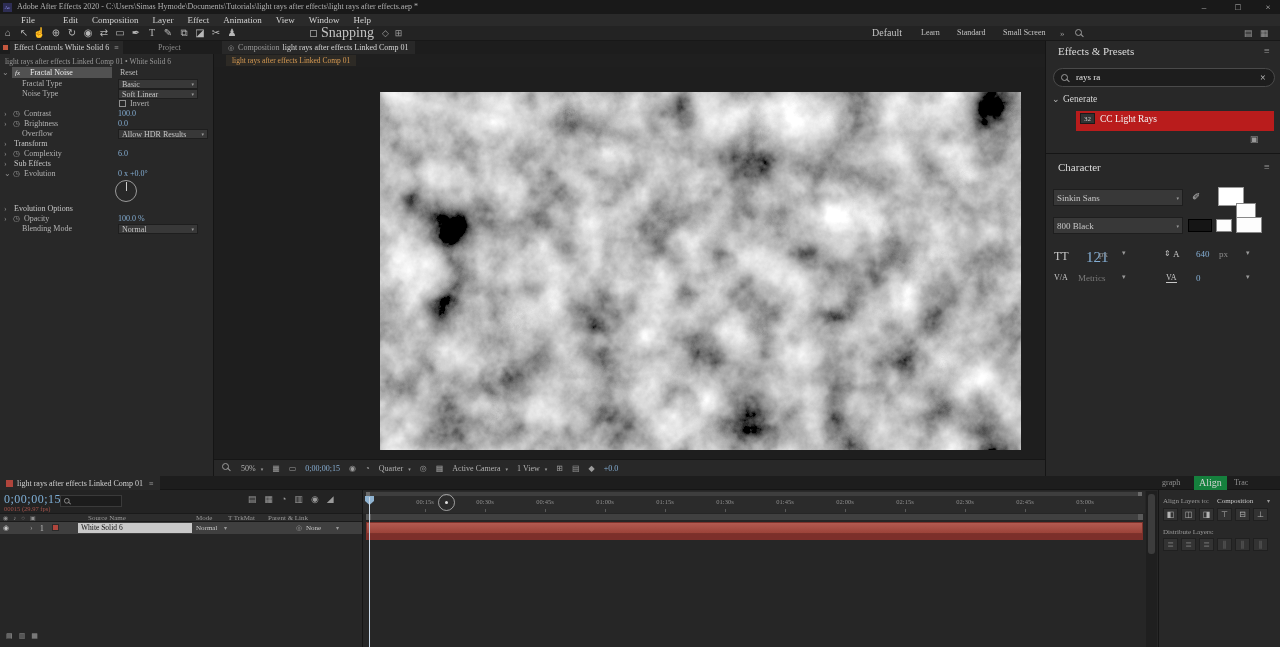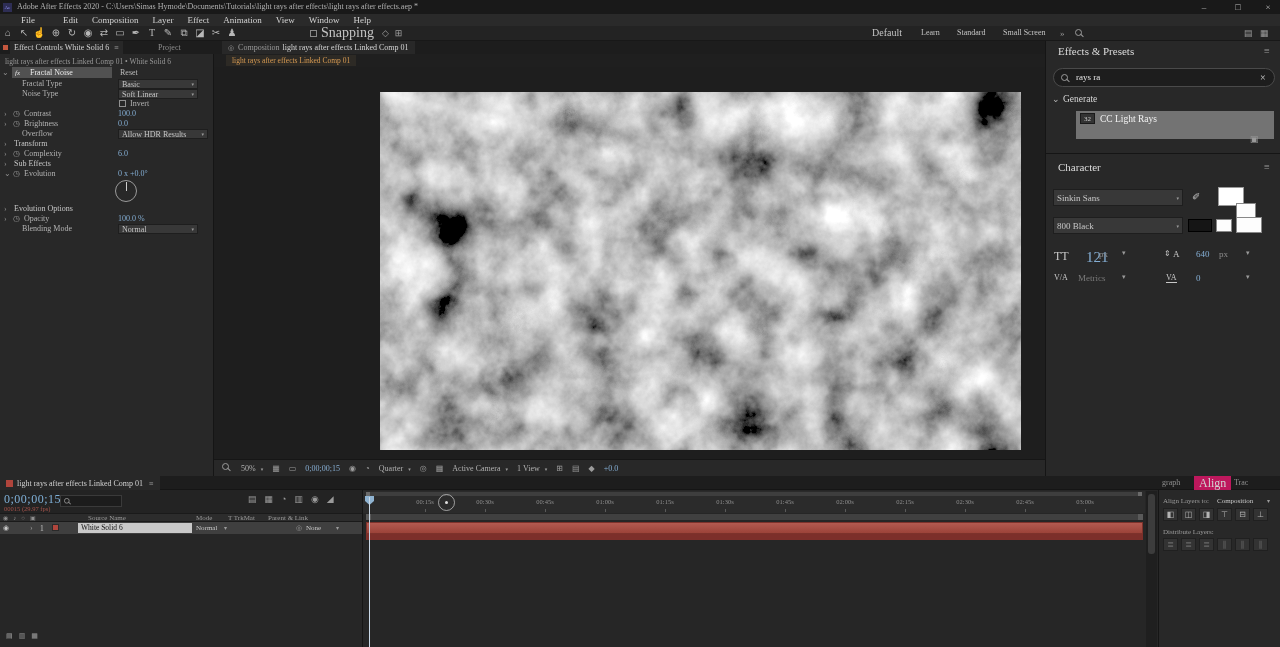--- a/index.html
+++ b/index.html
@@ -221,21 +221,21 @@
     <div class="a" style="left:0;top:0;width:235px;height:113px;border-bottom:1px solid #151515">
       <span class="a" style="left:12px;top:4px;font-size:11px;color:#dcdcdc">Effects &amp; Presets</span>
       <span class="a" style="left:218px;top:4px;font-size:10px;color:#9a9a9a">≡</span>
       <div class="a" style="left:7px;top:27px;width:222px;height:19px;background:#1d1d1d;border:1px solid #4a4a4a;border-radius:10px">
         <span class="mag" style="left:7px;top:5px"></span>
         <span class="a" style="left:22px;top:0;font-size:9px;line-height:17px;color:#e6e6e6">rays ra</span>
         <span class="a" style="left:206px;top:0;font-size:10px;line-height:17px;color:#cfcfcf">×</span>
       </div>
       <span class="a" style="left:6px;top:53px;font-size:9px;color:#b9b9b9">⌄</span>
       <span class="a" style="left:17px;top:53px;font-size:9.5px;color:#d6d6d6">Generate</span>
-      <div class="a" style="left:30px;top:70px;width:198px;height:28px;background:#737373">
+      <div class="a" style="left:30px;top:70px;width:198px;height:20px;background:#b91c1c">
         <span class="a" style="left:4px;top:2px;width:15px;height:11px;background:#333;border:1px solid #1a1a1a;color:#cfcfcf;font-size:7px;line-height:10px;text-align:center">32</span>
         <span class="a" style="left:24px;top:0;font-size:9.5px;line-height:16px;color:#f2f2f2">CC Light Rays</span>
       </div>
       <span class="a" style="left:204px;top:93px;font-size:9px;color:#9a9a9a">▣</span>
     </div>
 
     <div class="a" style="left:0;top:113px;width:235px;height:322px">
       <span class="a" style="left:12px;top:7px;font-size:11px;color:#dcdcdc">Character</span>
       <span class="a" style="left:218px;top:7px;font-size:10px;color:#9a9a9a">≡</span>
       <div class="dd" style="left:7px;top:35px;width:130px;height:17px;font-size:9px">
@@ -273,21 +273,21 @@
   </div>
 
   <div class="a" style="left:0;top:476px;width:1280px;height:171px;background:#262626">
     <div class="a" style="left:0;top:0;width:1280px;height:14px;background:#1d1d1d;border-bottom:1px solid #151515"></div>
     <div class="fr" style="left:0;top:0;height:14px;background:#282828;padding:0 6px">
       <span style="width:7px;height:7px;background:#b0453c;margin-right:4px"></span>
       <span style="font-size:8px;color:#d2d2d2">light rays after effects Linked Comp 01</span>
       <span style="font-size:8px;color:#9a9a9a;margin-left:6px">≡</span>
     </div>
     <span class="a" style="left:1162px;top:0;font-size:8px;line-height:14px;color:#8f8f8f">graph</span>
-    <span class="a" style="left:1194px;top:0;font-size:12px;line-height:14px;background:#be185d;padding:0 5px;color:#d2d2d2">Align</span>
+    <span class="a" style="left:1194px;top:0;font-size:10px;line-height:14px;background:#15803d;padding:0 5px;color:#d2d2d2">Align</span>
     <span class="a" style="left:1234px;top:0;font-size:8px;line-height:14px;color:#8f8f8f">Trac</span>
 
     <div class="a" style="left:0;top:14px;width:362px;height:23px;background:#232323"></div>
     <span class="a" style="left:4px;top:16px;font-size:12px;color:#7fb0d8;letter-spacing:0.5px">0;00;00;15</span>
     <span class="a" style="left:4px;top:29px;font-size:6.5px;color:#a4524a">00015 (29.97 fps)</span>
     <div class="a" style="left:60px;top:19px;width:62px;height:12px;background:#1c1c1c;border:1px solid #3a3a3a">
       <span class="mag" style="left:2px;top:1px;transform:scale(0.8)"></span>
     </div>
     <div class="fr" style="left:248px;top:16px;height:14px;gap:8px;font-size:9px;color:#9a9a9a">
       <span>▤</span>

